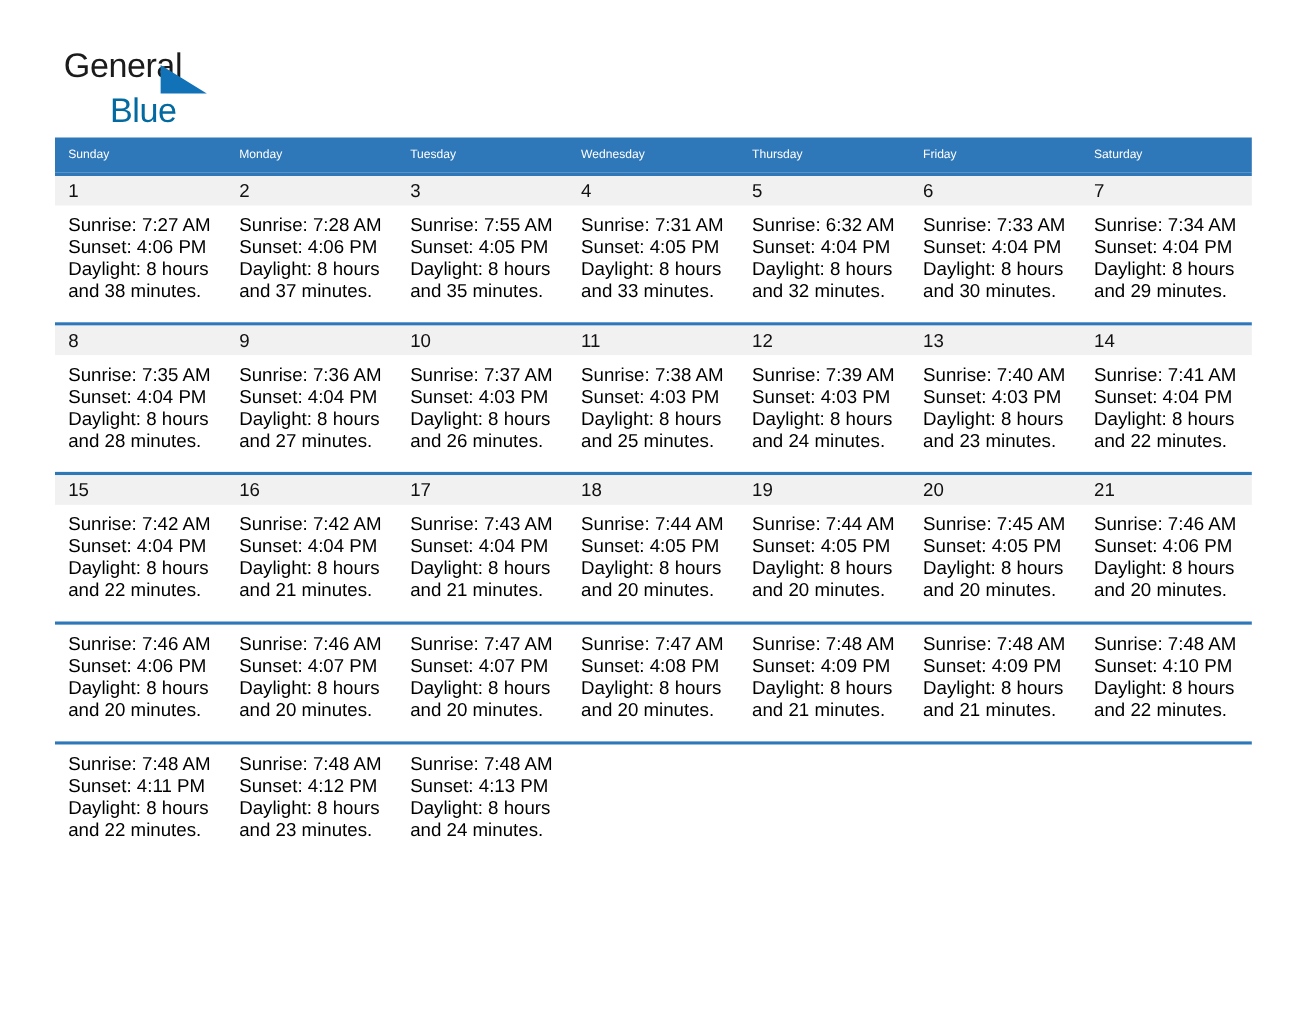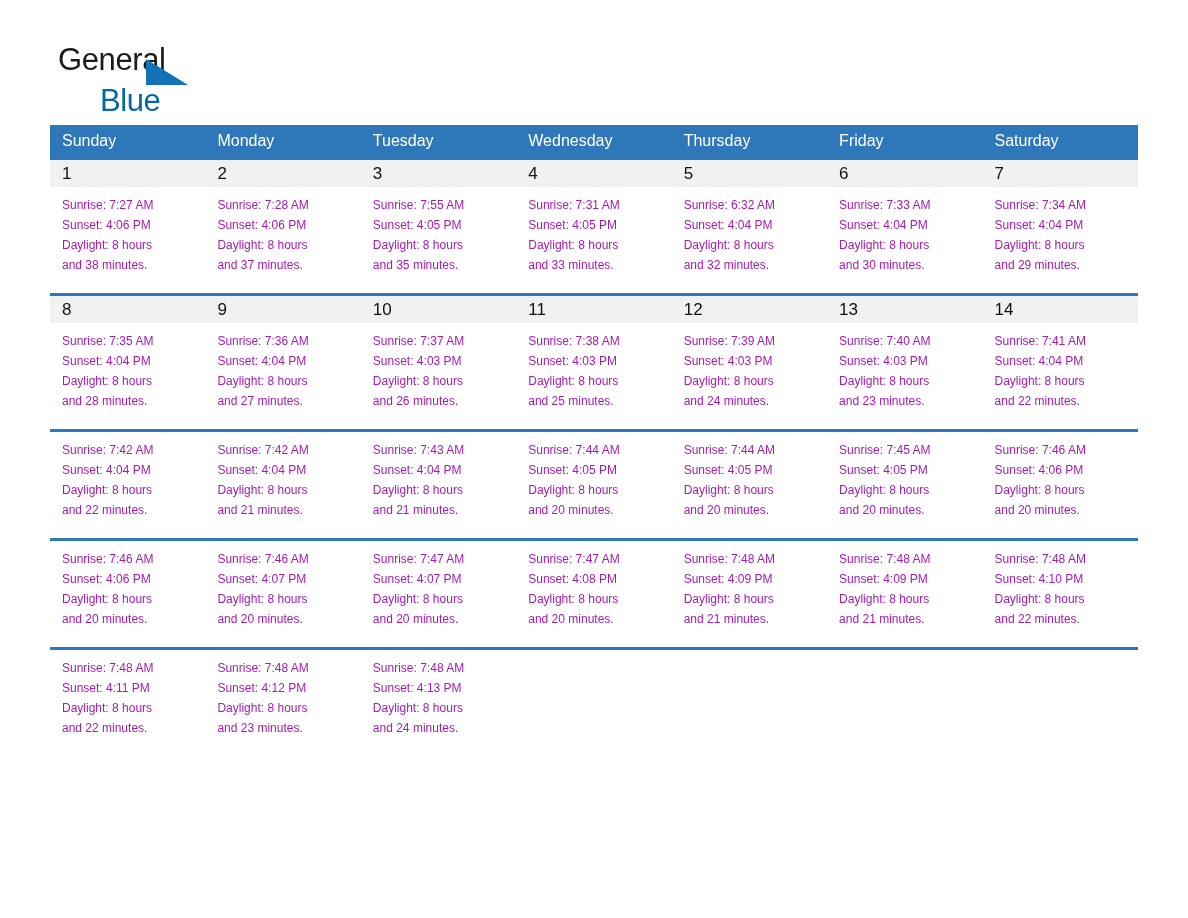--- a/index.html
+++ b/index.html
@@ -93,21 +93,21 @@
   }
   .dow-row {
     display: flex;
     background: #2e77b8;
     height: 32px;
     align-items: center;
   }
   .dow {
     flex: 1 1 0;
     color: #ffffff;
-    font-size: 16px;
+    font-size: 11px;
     padding-left: 12px;
     box-sizing: border-box;
     line-height: 1;
   }
 
   .week {
     width: 100%;
   }
   .week-rule {
     height: 3px;
@@ -130,23 +130,23 @@
   }
   .info-row {
     display: flex;
     background: #ffffff;
     height: 106px;
   }
   .info-cell {
     flex: 1 1 0;
     padding: 8px 10px 0 12px;
     box-sizing: border-box;
-    font-size: 12px;
+    font-size: 17px;
     line-height: 20px;
-    color: #a21caf;
+    color: #000000;
   }
   .info-cell .ln {
     white-space: nowrap;
   }
   .week.last .info-row {
     height: 106px;
   }
 </style>
 </head>
 <body>
@@ -285,20 +285,29 @@
           <div class="ln">Sunrise: 7:41 AM</div>
           <div class="ln">Sunset: 4:04 PM</div>
           <div class="ln">Daylight: 8 hours</div>
           <div class="ln">and 22 minutes.</div>
         </div>
       </div>
     </div>
 
     <div class="week">
       <div class="week-rule"></div>
+      <div class="date-row">
+        <div class="date-cell">15</div>
+        <div class="date-cell">16</div>
+        <div class="date-cell">17</div>
+        <div class="date-cell">18</div>
+        <div class="date-cell">19</div>
+        <div class="date-cell">20</div>
+        <div class="date-cell">21</div>
+      </div>
       <div class="info-row">
         <div class="info-cell">
           <div class="ln">Sunrise: 7:42 AM</div>
           <div class="ln">Sunset: 4:04 PM</div>
           <div class="ln">Daylight: 8 hours</div>
           <div class="ln">and 22 minutes.</div>
         </div>
         <div class="info-cell">
           <div class="ln">Sunrise: 7:42 AM</div>
           <div class="ln">Sunset: 4:04 PM</div>

